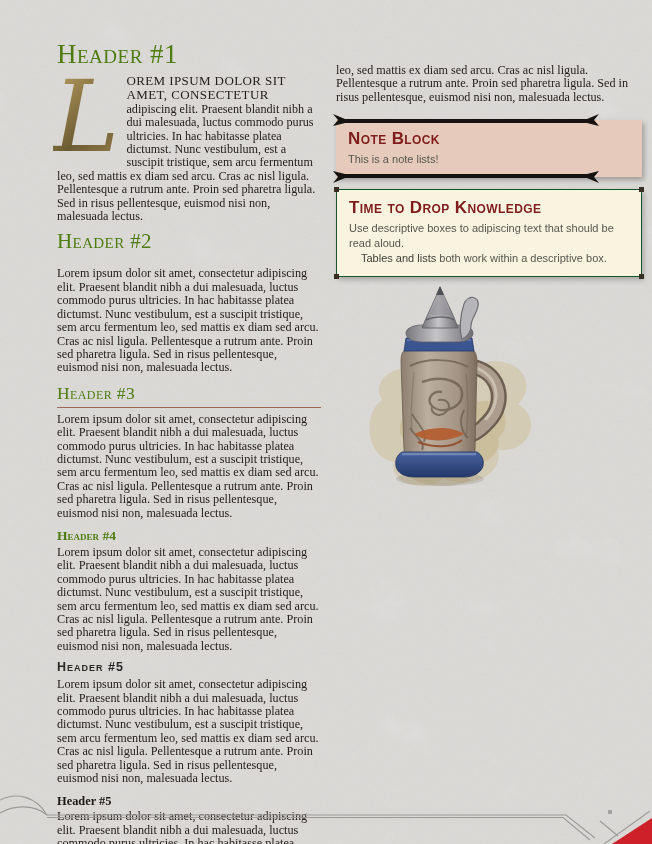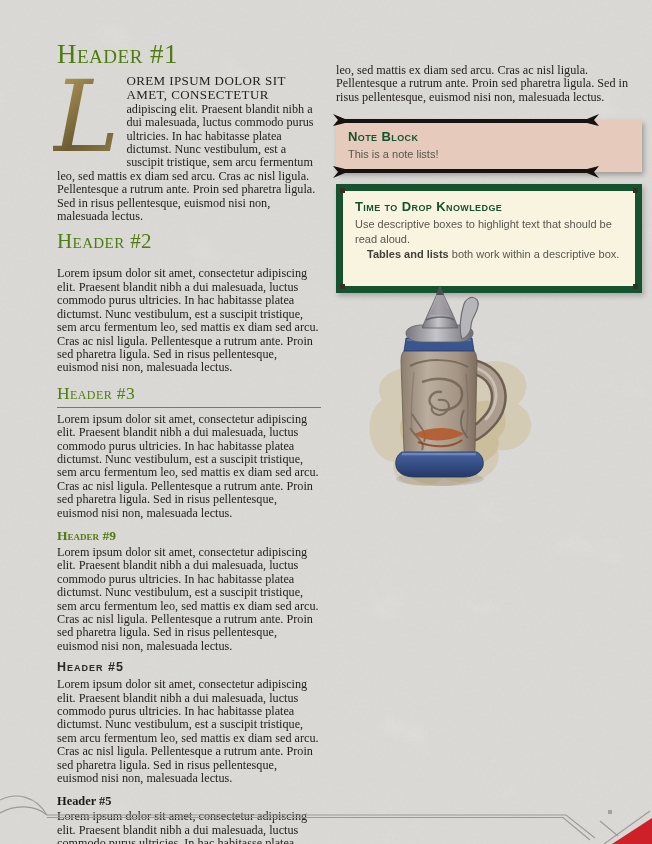--- a/index.html
+++ b/index.html
@@ -46,38 +46,38 @@
   
   .note {
     position:relative; margin-top:16px; background:#e6cabb;
     padding:9px 12px 10px 12px; box-shadow:2px 3px 5px rgba(0,0,0,.28);
   }
   .note-bar { position:absolute; left:-3px; height:12px; width:266px; }
   .note-bar.top { top:-6px; }
   .note-bar.bottom { bottom:-6px; transform:scaleY(-1); }
   .box-title {
     font-family:"Liberation Sans", sans-serif; font-variant:small-caps;
-    font-weight:700; font-size:13px; letter-spacing:.4px; color:#14532d;
+    font-weight:700; font-size:17px; letter-spacing:.4px; color:#7f1d1d;
   }
   .box-text {
     font-family:"Liberation Sans", sans-serif; font-size:11px;
     line-height:15px; color:#57564d; margin-top:3px;
   }
 
   
   .descriptive {
     position:relative; margin-top:12px; background:#f9f4e0;
-    border:7px solid #14532d; padding:8px 12px 24px 12px;
+    border:1px solid #14532d; padding:8px 12px 10px 12px;
     box-shadow:2px 3px 5px rgba(0,0,0,.22);
   }
   .corner { position:absolute; width:5px; height:5px; background:#382f24; }
   .corner.tl { top:-3px; left:-3px; } .corner.tr { top:-3px; right:-3px; }
   .corner.bl { bottom:-3px; left:-3px; } .corner.br { bottom:-3px; right:-3px; }
   .indent { text-indent:12px; margin-top:0; }
-  .bold-sans { font-weight:700; color:#3f3e37; }
+  .bold-sans { font-weight:400; color:#3f3e37; }
 
   .illustration { position:absolute; left:352px; top:282px; }
   .footer-art { position:absolute; left:0; top:788px; }
 </style>
 </head>
 <body>
 
 <div class="page">
 
   <svg class="texture" width="652" height="844">
@@ -102,21 +102,21 @@
       <span class="lead">orem ipsum dolor sit amet, consectetur</span>
       <span>adipiscing elit. Praesent blandit nibh a dui malesuada, luctus commodo purus ultricies. In hac habitasse platea dictumst. Nunc vestibulum, est a suscipit tristique, sem arcu fermentum leo, sed mattis ex diam sed arcu. Cras ac nisl ligula. Pellentesque a rutrum ante. Proin sed pharetra ligula. Sed in risus pellentesque, euismod nisi non, malesuada lectus.</span>
     </p>
 
     <div class="h2">Header #2</div>
     <p class="body">Lorem ipsum dolor sit amet, consectetur adipiscing elit. Praesent blandit nibh a dui malesuada, luctus commodo purus ultricies. In hac habitasse platea dictumst. Nunc vestibulum, est a suscipit tristique, sem arcu fermentum leo, sed mattis ex diam sed arcu. Cras ac nisl ligula. Pellentesque a rutrum ante. Proin sed pharetra ligula. Sed in risus pellentesque, euismod nisi non, malesuada lectus.</p>
 
     <div class="h3">Header #3</div>
     <p class="body">Lorem ipsum dolor sit amet, consectetur adipiscing elit. Praesent blandit nibh a dui malesuada, luctus commodo purus ultricies. In hac habitasse platea dictumst. Nunc vestibulum, est a suscipit tristique, sem arcu fermentum leo, sed mattis ex diam sed arcu. Cras ac nisl ligula. Pellentesque a rutrum ante. Proin sed pharetra ligula. Sed in risus pellentesque, euismod nisi non, malesuada lectus.</p>
 
-    <div class="h4">Header #9</div>
+    <div class="h4">Header #4</div>
     <p class="body">Lorem ipsum dolor sit amet, consectetur adipiscing elit. Praesent blandit nibh a dui malesuada, luctus commodo purus ultricies. In hac habitasse platea dictumst. Nunc vestibulum, est a suscipit tristique, sem arcu fermentum leo, sed mattis ex diam sed arcu. Cras ac nisl ligula. Pellentesque a rutrum ante. Proin sed pharetra ligula. Sed in risus pellentesque, euismod nisi non, malesuada lectus.</p>
 
     <div class="h5">Header #5</div>
     <p class="body">Lorem ipsum dolor sit amet, consectetur adipiscing elit. Praesent blandit nibh a dui malesuada, luctus commodo purus ultricies. In hac habitasse platea dictumst. Nunc vestibulum, est a suscipit tristique, sem arcu fermentum leo, sed mattis ex diam sed arcu. Cras ac nisl ligula. Pellentesque a rutrum ante. Proin sed pharetra ligula. Sed in risus pellentesque, euismod nisi non, malesuada lectus.</p>
 
     <div class="h6">Header #5</div>
     <p class="body">Lorem ipsum dolor sit amet, consectetur adipiscing elit. Praesent blandit nibh a dui malesuada, luctus commodo purus ultricies. In hac habitasse platea dictumst. Nunc vestibulum, est a suscipit tristique, sem arcu fermentum</p>
   </div>
 
   <div class="col col-right">
@@ -137,21 +137,21 @@
         <polygon points="254,5 266,0 261,6 266,12 254,9" fill="#16120f"></polygon>
       </svg>
     </div>
 
     <div class="descriptive">
       <span class="corner tl"></span>
       <span class="corner tr"></span>
       <span class="corner bl"></span>
       <span class="corner br"></span>
       <div class="box-title">Time to Drop Knowledge</div>
-      <div class="box-text">Use descriptive boxes to highlight text that should be read aloud.</div>
+      <div class="box-text">Use descriptive boxes to adipiscing text that should be read aloud.</div>
       <div class="box-text indent"><span class="bold-sans">Tables and lists</span><span> both work within a descriptive box.</span></div>
     </div>
   </div>
 
   <svg class="illustration" width="200" height="230" viewBox="0 0 200 230">
     <defs>
       <linearGradient id="bodyg" x1="0" y1="0" x2="1" y2="0">
         <stop offset="0" stop-color="#8d7e6f"></stop>
           <stop offset="0.35" stop-color="#bcae9e"></stop>
         <stop offset="0.75" stop-color="#a49585"></stop>

